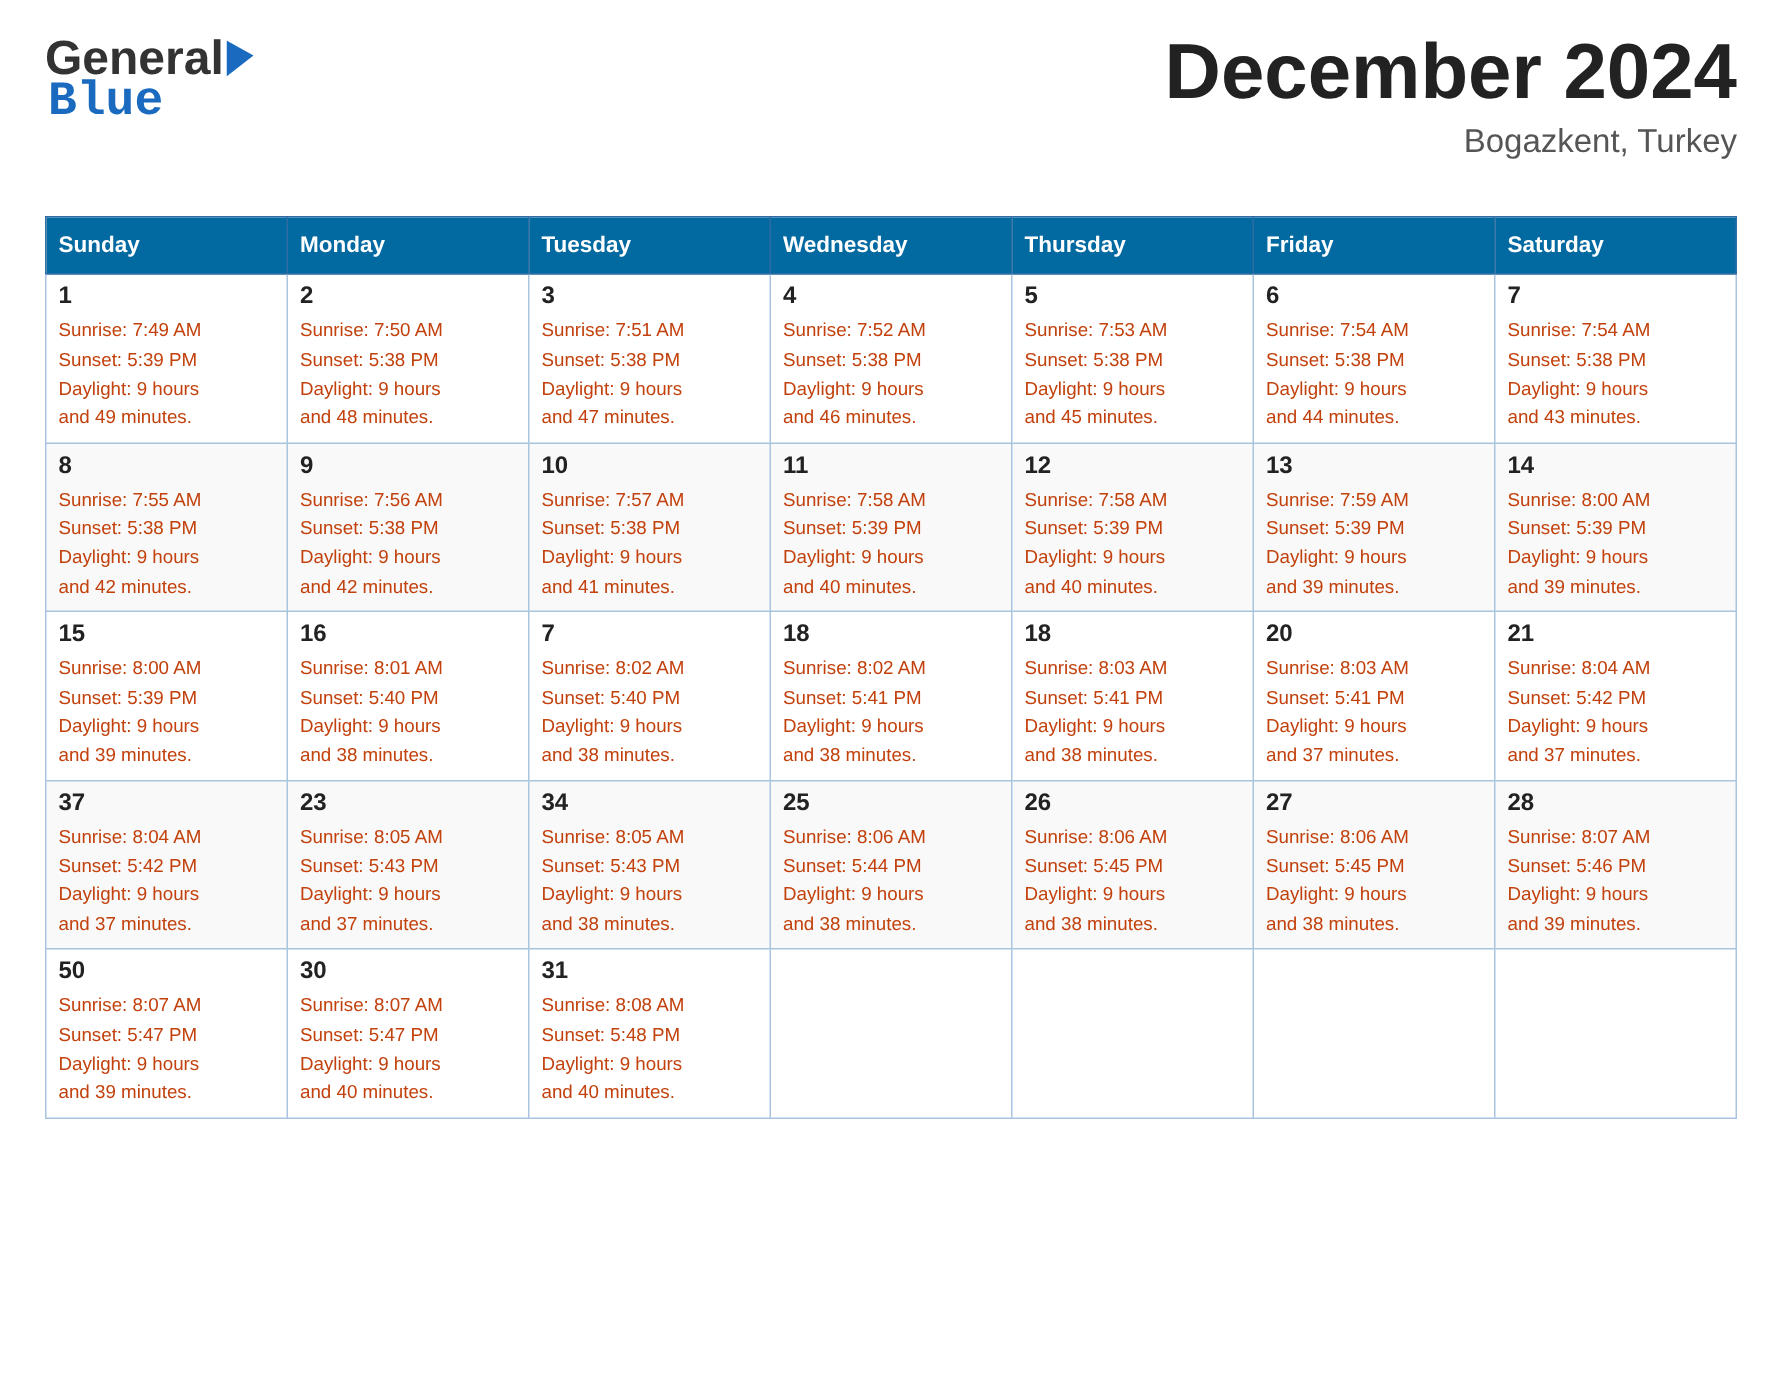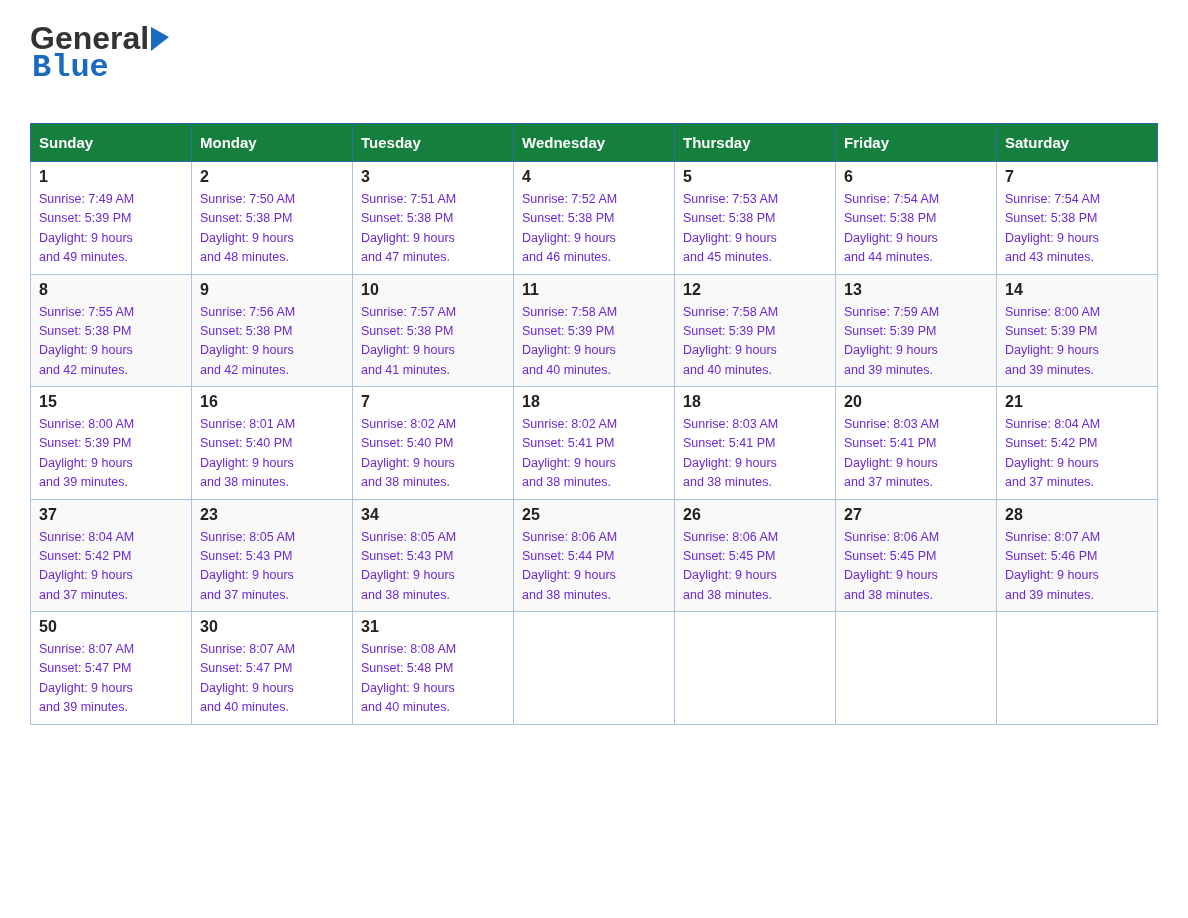--- a/index.html
+++ b/index.html
@@ -34,21 +34,21 @@
       font-size: 22px;
       color: #555;
       margin-top: 4px;
     }
     table {
       width: 100%;
       border-collapse: collapse;
       margin-top: 10px;
     }
     thead tr th {
-      background-color: #15803d;
+      background-color: #0369a1;
       color: #fff;
       padding: 10px 8px;
       font-size: 15px;
       font-weight: bold;
       text-align: left;
       border: 1px solid #2e6da4;
     }
     tbody tr td {
       border: 1px solid #aac4e0;
       vertical-align: top;
@@ -60,21 +60,21 @@
     }
     .day-num {
       font-size: 16px;
       font-weight: bold;
       color: #222;
       display: block;
       margin-bottom: 4px;
     }
     .day-info {
       font-size: 12.5px;
-      color: #6d28d9;
+      color: #c2410c;
       line-height: 1.55;
       margin-top: 16px;
     }
     tbody tr:nth-child(even) td {
       background: #f9f9f9;
     }
     tbody tr td.empty {
       background: #fff;
     }
   </style>
@@ -83,20 +83,24 @@
 
 <div class="header">
   <div class="logo">
     <div style="display:flex;align-items:center;">
       <span style="font-size:32px;font-weight:bold;color:#333;font-family:Arial,sans-serif;">General</span>
       <svg width="22" height="28" viewBox="0 0 22 28" style="margin-left:2px;margin-top:-4px;">
         <polygon points="0,4 18,14 0,28" fill="#1a6bbf"></polygon>
       </svg>
     </div>
     <div style="font-size:32px;font-weight:bold;color:#1a6bbf;font-family:Liberation Mono, monospace;margin-top:-8px;padding-left:2px;">Blue</div>
+  </div>
+  <div class="title-block">
+    <div class="month-title">December 2024</div>
+    <div class="location">Bogazkent, Turkey</div>
   </div>
 </div>
 
 <table>
   <thead>
     <tr>
     <th>Sunday</th>
         <th>Monday</th>
         <th>Tuesday</th>
         <th>Wednesday</th>

